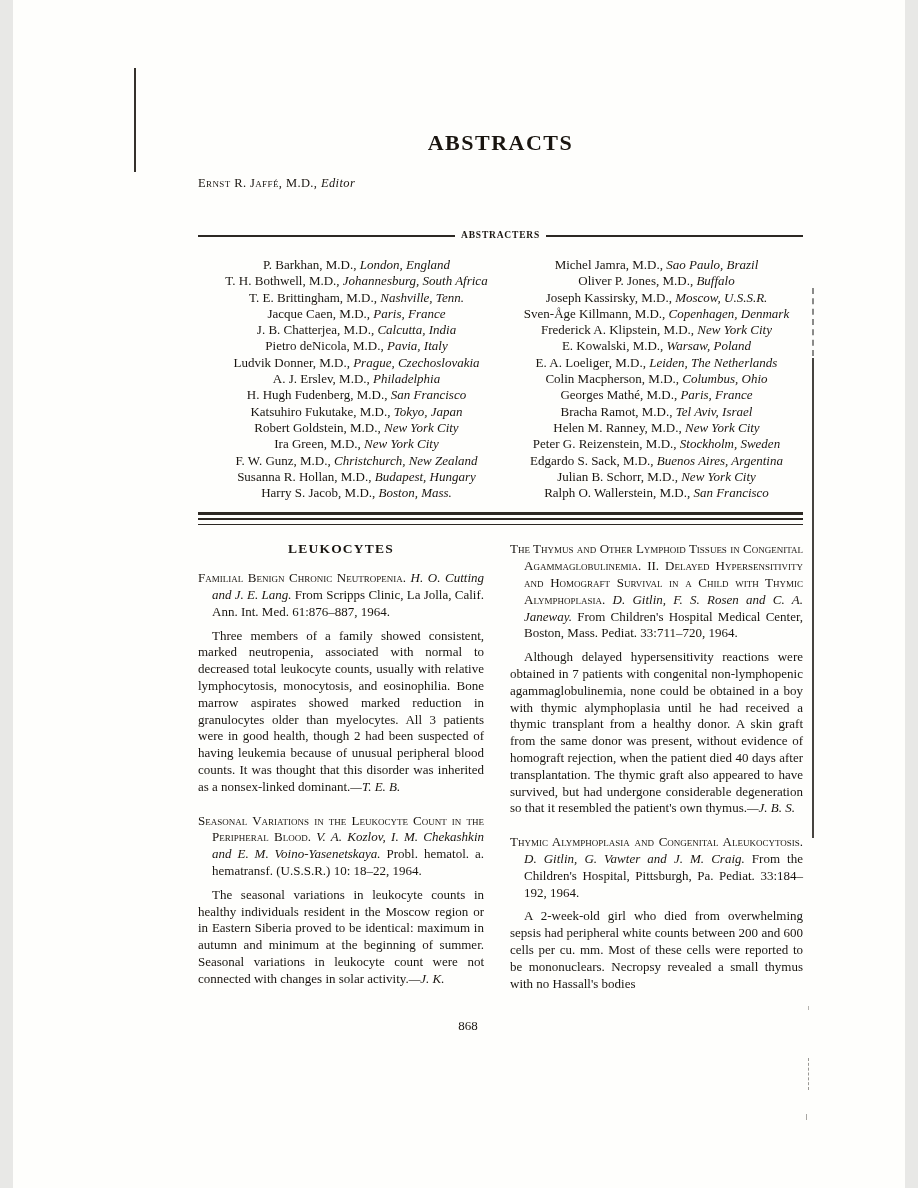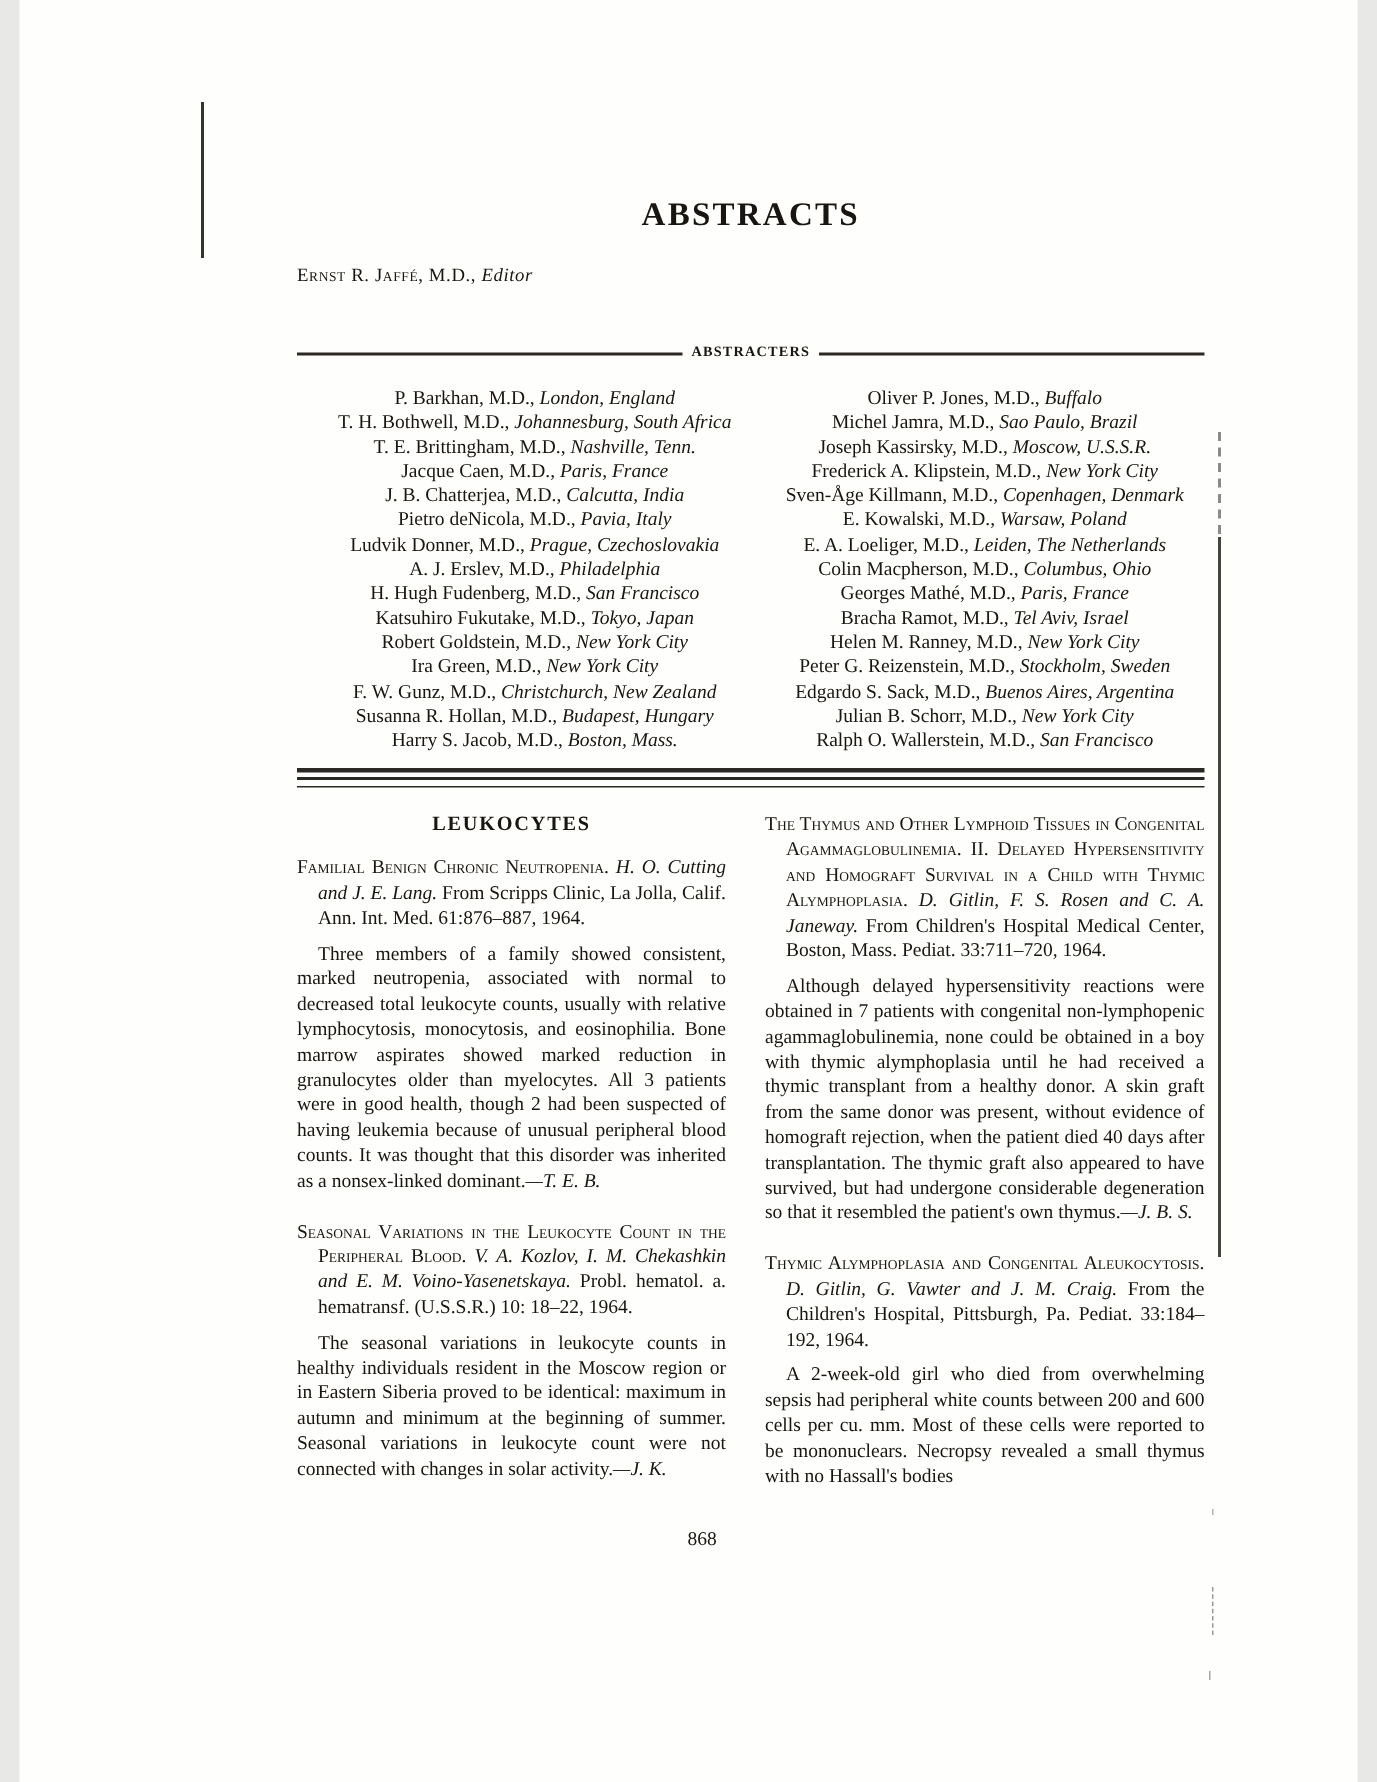--- a/index.html
+++ b/index.html
@@ -110,25 +110,25 @@
           <li><span class="name">A. J. Erslev, M.D.,</span> <span class="place">Philadelphia</span></li>
           <li><span class="name">H. Hugh Fudenberg, M.D.,</span> <span class="place">San Francisco</span></li>
           <li><span class="name">Katsuhiro Fukutake, M.D.,</span> <span class="place">Tokyo, Japan</span></li>
           <li><span class="name">Robert Goldstein, M.D.,</span> <span class="place">New York City</span></li>
           <li><span class="name">Ira Green, M.D.,</span> <span class="place">New York City</span></li>
           <li><span class="name">F. W. Gunz, M.D.,</span> <span class="place">Christchurch, New Zealand</span></li>
           <li><span class="name">Susanna R. Hollan, M.D.,</span> <span class="place">Budapest, Hungary</span></li>
           <li><span class="name">Harry S. Jacob, M.D.,</span> <span class="place">Boston, Mass.</span></li>
         </ul>
       <ul class="colR" id="abstracters-right">
+          <li><span class="name">Michel Jamra, M.D.,</span> <span class="place">Sao Paulo, Brazil</span></li>
           <li><span class="name">Oliver P. Jones, M.D.,</span> <span class="place">Buffalo</span></li>
-          <li><span class="name">Michel Jamra, M.D.,</span> <span class="place">Sao Paulo, Brazil</span></li>
           <li><span class="name">Joseph Kassirsky, M.D.,</span> <span class="place">Moscow, U.S.S.R.</span></li>
+          <li><span class="name">Sven-Åge Killmann, M.D.,</span> <span class="place">Copenhagen, Denmark</span></li>
           <li><span class="name">Frederick A. Klipstein, M.D.,</span> <span class="place">New York City</span></li>
-          <li><span class="name">Sven-Åge Killmann, M.D.,</span> <span class="place">Copenhagen, Denmark</span></li>
           <li><span class="name">E. Kowalski, M.D.,</span> <span class="place">Warsaw, Poland</span></li>
           <li><span class="name">E. A. Loeliger, M.D.,</span> <span class="place">Leiden, The Netherlands</span></li>
           <li><span class="name">Colin Macpherson, M.D.,</span> <span class="place">Columbus, Ohio</span></li>
           <li><span class="name">Georges Mathé, M.D.,</span> <span class="place">Paris, France</span></li>
           <li><span class="name">Bracha Ramot, M.D.,</span> <span class="place">Tel Aviv, Israel</span></li>
           <li><span class="name">Helen M. Ranney, M.D.,</span> <span class="place">New York City</span></li>
           <li><span class="name">Peter G. Reizenstein, M.D.,</span> <span class="place">Stockholm, Sweden</span></li>
           <li><span class="name">Edgardo S. Sack, M.D.,</span> <span class="place">Buenos Aires, Argentina</span></li>
           <li><span class="name">Julian B. Schorr, M.D.,</span> <span class="place">New York City</span></li>
           <li><span class="name">Ralph O. Wallerstein, M.D.,</span> <span class="place">San Francisco</span></li>

